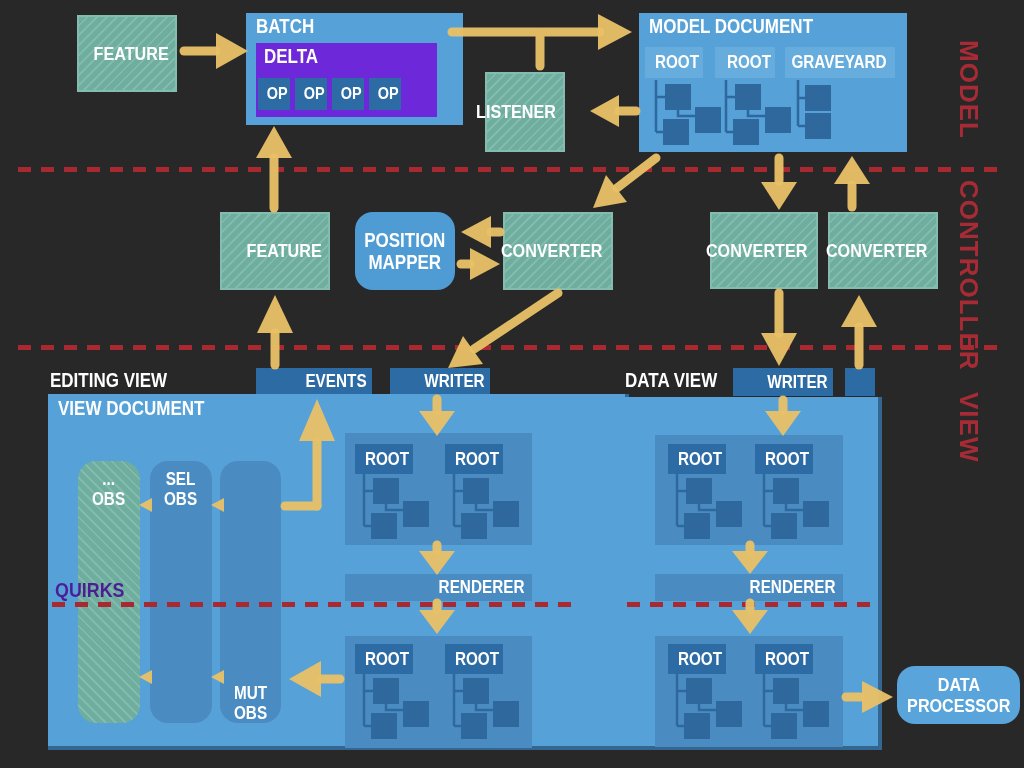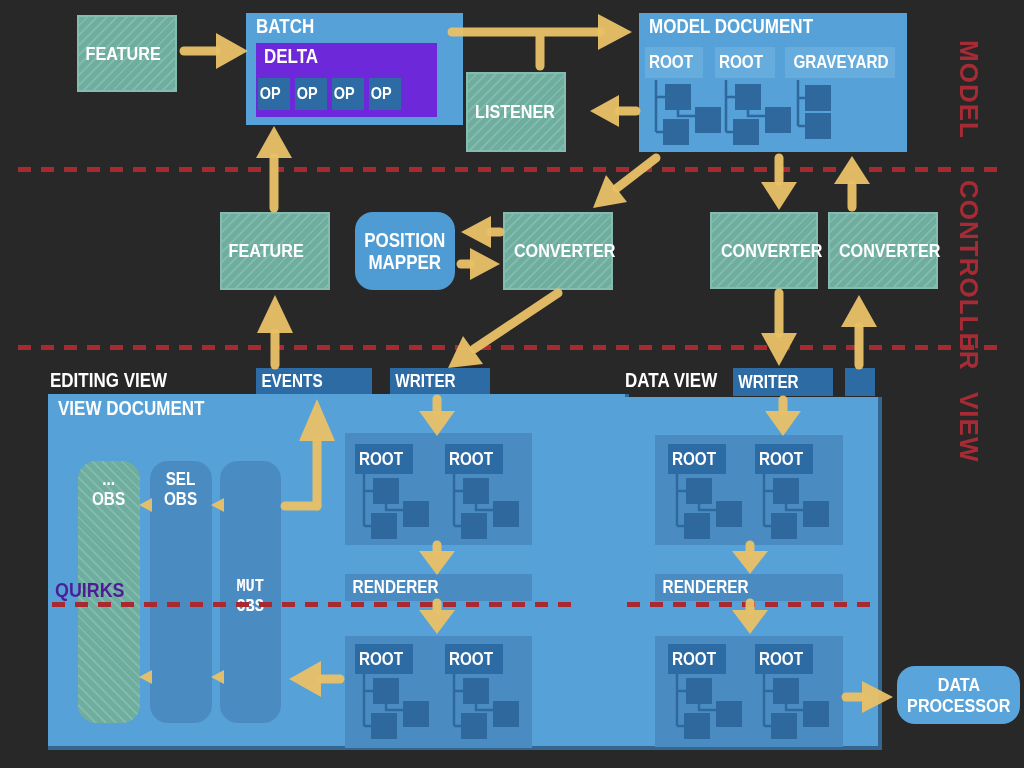--- a/index.html
+++ b/index.html
@@ -7,21 +7,21 @@
          font-family:"Liberation Sans",sans-serif;font-weight:bold;color:#fff;}
   .abs{position:absolute;box-sizing:border-box;}
   .blue{background:#55a1d8;}
   .blue2{background:#6d28d9;}
   .panel{background:#4a8cc2;}
   .dkblue{background:#2d6ba4;}
   .ltblue{background:#66acdc;}
   .teal{background:repeating-linear-gradient(135deg,#6fae9f 0 5px,#81bbad 5px 7px);
         border:2px solid #84bdaf;}
   .tealcol{background:repeating-linear-gradient(45deg,#6fae9f 0 5px,#81bbad 5px 7px);}
-  .cc{display:flex;align-items:center;justify-content:flex-start;text-align:center;}
+  .cc{display:flex;align-items:center;justify-content:flex-end;text-align:center;}
   .cond{display:inline-block;transform:scaleX(.85);transform-origin:center;white-space:nowrap;}
   .condl{display:inline-block;transform:scaleX(.85);transform-origin:left center;white-space:nowrap;}
   .f20{font-size:20px;} .f19{font-size:19px;} .f18{font-size:18px;} .f17{font-size:17px;}
   .stack{display:flex;flex-direction:column;align-items:center;justify-content:center;line-height:1.12;border-radius:18px;}
   .dash{position:absolute;height:5px;
         background:repeating-linear-gradient(90deg,#a8292f 0 13px,transparent 13px 23px);}
   .vlabel{position:absolute;writing-mode:vertical-rl;color:#a72b35;font-size:26px;
           letter-spacing:1px;text-align:left;}
   .tree{position:absolute;overflow:visible;}
   .tree path{stroke:#2f689c;stroke-width:2.5;fill:none;}
@@ -59,21 +59,21 @@
         </div>
       <div class="abs dkblue cc" style="left:76px;top:35px;width:32px;height:32px;">
           <span class="cond f17">OP</span>
         </div>
       <div class="abs dkblue cc" style="left:113px;top:35px;width:32px;height:32px;">
           <span class="cond f17">OP</span>
         </div>
     </div>
   </div>
 
-  <div class="abs teal cc" style="left:466px;top:72px;width:100px;height:80px;">
+  <div class="abs teal cc" style="left:485px;top:72px;width:80px;height:80px;">
     <span class="cond f19">LISTENER</span>
   </div>
 
   <div class="abs blue" style="left:639px;top:13px;width:268px;height:139px;">
     <div class="abs" style="left:10px;top:2px;"><span class="condl f20">MODEL DOCUMENT</span></div>
     <div class="abs ltblue cc" style="left:6px;top:34px;width:58px;height:31px;">
         <span class="cond f18">ROOT</span>
       </div>
     <div class="abs ltblue cc" style="left:76px;top:34px;width:60px;height:31px;">
         <span class="cond f18">ROOT</span>
@@ -131,21 +131,21 @@
     <div class="abs" style="left:10px;top:3px;"><span class="condl f20">VIEW DOCUMENT</span></div>
 
     <div class="abs tealcol stack" style="left:30px;top:67px;width:62px;height:262px;justify-content:flex-start;padding-top:8px;">
       <span class="cond f18">...</span>
       <span class="cond f18">OBS</span>
     </div>
     <div class="abs panel stack" style="left:102px;top:67px;width:62px;height:262px;justify-content:flex-start;padding-top:8px;">
       <span class="cond f18">SEL</span>
       <span class="cond f18">OBS</span>
     </div>
-    <div class="abs panel stack" style="left:172px;top:67px;width:61px;height:262px;justify-content:center;padding-top:8px;font-family:Liberation Mono, monospace;">
+    <div class="abs panel stack" style="left:172px;top:67px;width:61px;height:262px;justify-content:flex-end;padding-top:8px;">
       <span class="cond f18">MUT</span>
       <span class="cond f18">OBS</span>
     </div>
 
     <div class="abs quirks" style="left:7px;top:184px;"><span class="condl">QUIRKS</span></div>
     <div class="dash" style="left:4px;top:208px;width:519px;"></div>
 
     <div class="abs panel" style="left:297px;top:39px;width:187px;height:112px;">
       <div class="abs dkblue cc" style="left:10px;top:11px;width:58px;height:30px;">
           <span class="cond f18">ROOT</span>

